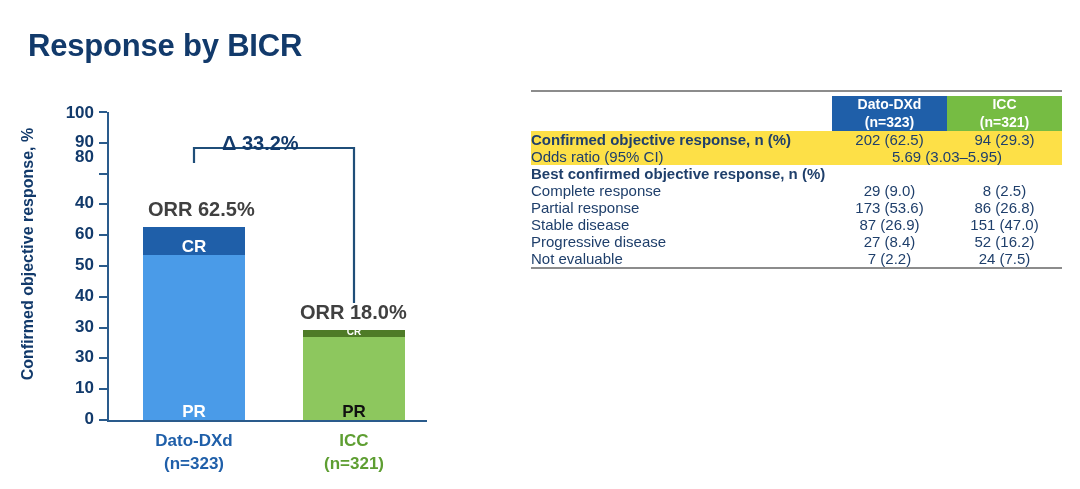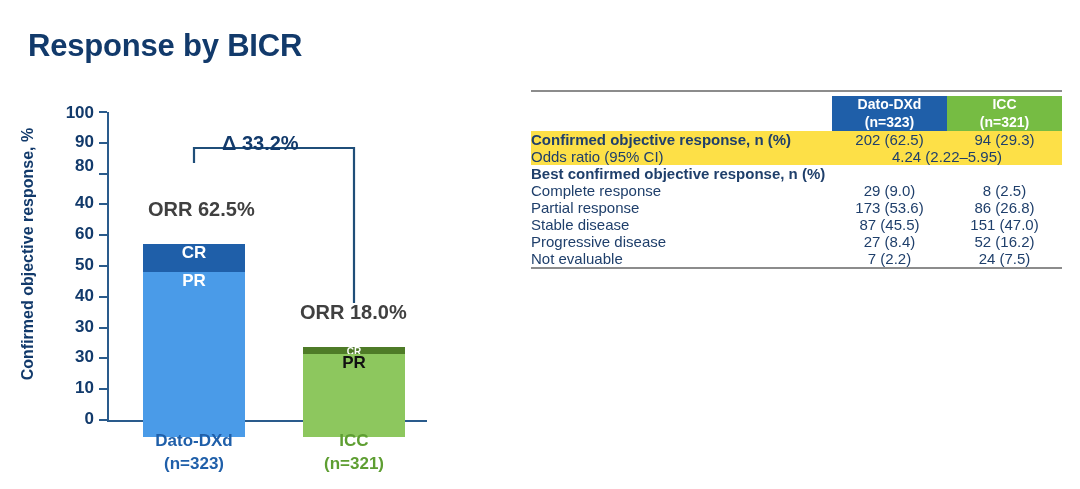--- a/index.html
+++ b/index.html
@@ -45,21 +45,21 @@
   #yaxis-title{
     position:absolute;left:-122px;top:150px;width:300px;
     transform:rotate(-90deg);
     font-size:16px;font-weight:bold;color:#123A6B;
     text-align:center;white-space:nowrap;
   }
 
   
   .bar{position:absolute;}
   .seg{position:absolute;left:0;width:100%;
-       display:flex;align-items:flex-start;justify-content:center;margin-top:17px;}
+       display:flex;align-items:flex-end;justify-content:center;}
   .seg-label{font-weight:bold;line-height:1;}
 
   #bar-dato{left:143px;width:102px;}
   #bar-icc{left:303px;width:102px;}
 
   .orr-label{
     position:absolute;font-size:20px;font-weight:bold;color:#404040;
     white-space:nowrap;
   }
 
@@ -117,21 +117,21 @@
 
   <div id="title">Response by BICR</div>
 
   <div id="chart">
 
     <div id="yaxis-title">Confirmed objective response, %</div>
 
     <div id="ylabels">
         <div class="ylabel" style="top: 8px;">100</div>
         <div class="ylabel" style="top: 36.8px;">90</div>
-        <div class="ylabel" style="top: 61px;">80</div>
+        <div class="ylabel" style="top: 52px;">80</div>
         <div class="ylabel" style="top: 98.4px;">40</div>
         <div class="ylabel" style="top: 129.2px;">60</div>
         <div class="ylabel" style="top: 160px;">50</div>
         <div class="ylabel" style="top: 190.8px;">40</div>
         <div class="ylabel" style="top: 221.6px;">30</div>
         <div class="ylabel" style="top: 252.4px;">30</div>
         <div class="ylabel" style="top: 283.2px;">10</div>
         <div class="ylabel" style="top: 314px;">0</div>
       </div>
 
@@ -207,40 +207,40 @@
               <div>(n=321)</div>
             </td>
           </tr>
           <tr class="shade">
             <td class="rowlabel b">Confirmed objective response, n (%)</td>
             <td class="val">202 (62.5)</td>
             <td class="val">94 (29.3)</td>
           </tr>
           <tr class="shade">
             <td class="rowlabel">Odds ratio (95% CI)</td>
-            <td class="val span2" colspan="2">4.24 (2.22–5.95)</td>
+            <td class="val span2" colspan="2">5.69 (3.03–5.95)</td>
           </tr>
           <tr>
             <td class="rowlabel b">Best confirmed objective response, n (%)</td>
             <td class="val"></td>
             <td class="val"></td>
           </tr>
           <tr>
             <td class="rowlabel">Complete response</td>
             <td class="val">29 (9.0)</td>
             <td class="val">8 (2.5)</td>
           </tr>
           <tr>
             <td class="rowlabel">Partial response</td>
             <td class="val">173 (53.6)</td>
             <td class="val">86 (26.8)</td>
           </tr>
           <tr>
             <td class="rowlabel">Stable disease</td>
-            <td class="val">87 (45.5)</td>
+            <td class="val">87 (26.9)</td>
             <td class="val">151 (47.0)</td>
           </tr>
           <tr>
             <td class="rowlabel">Progressive disease</td>
             <td class="val">27 (8.4)</td>
             <td class="val">52 (16.2)</td>
           </tr>
           <tr>
             <td class="rowlabel">Not evaluable</td>
             <td class="val">7 (2.2)</td>

